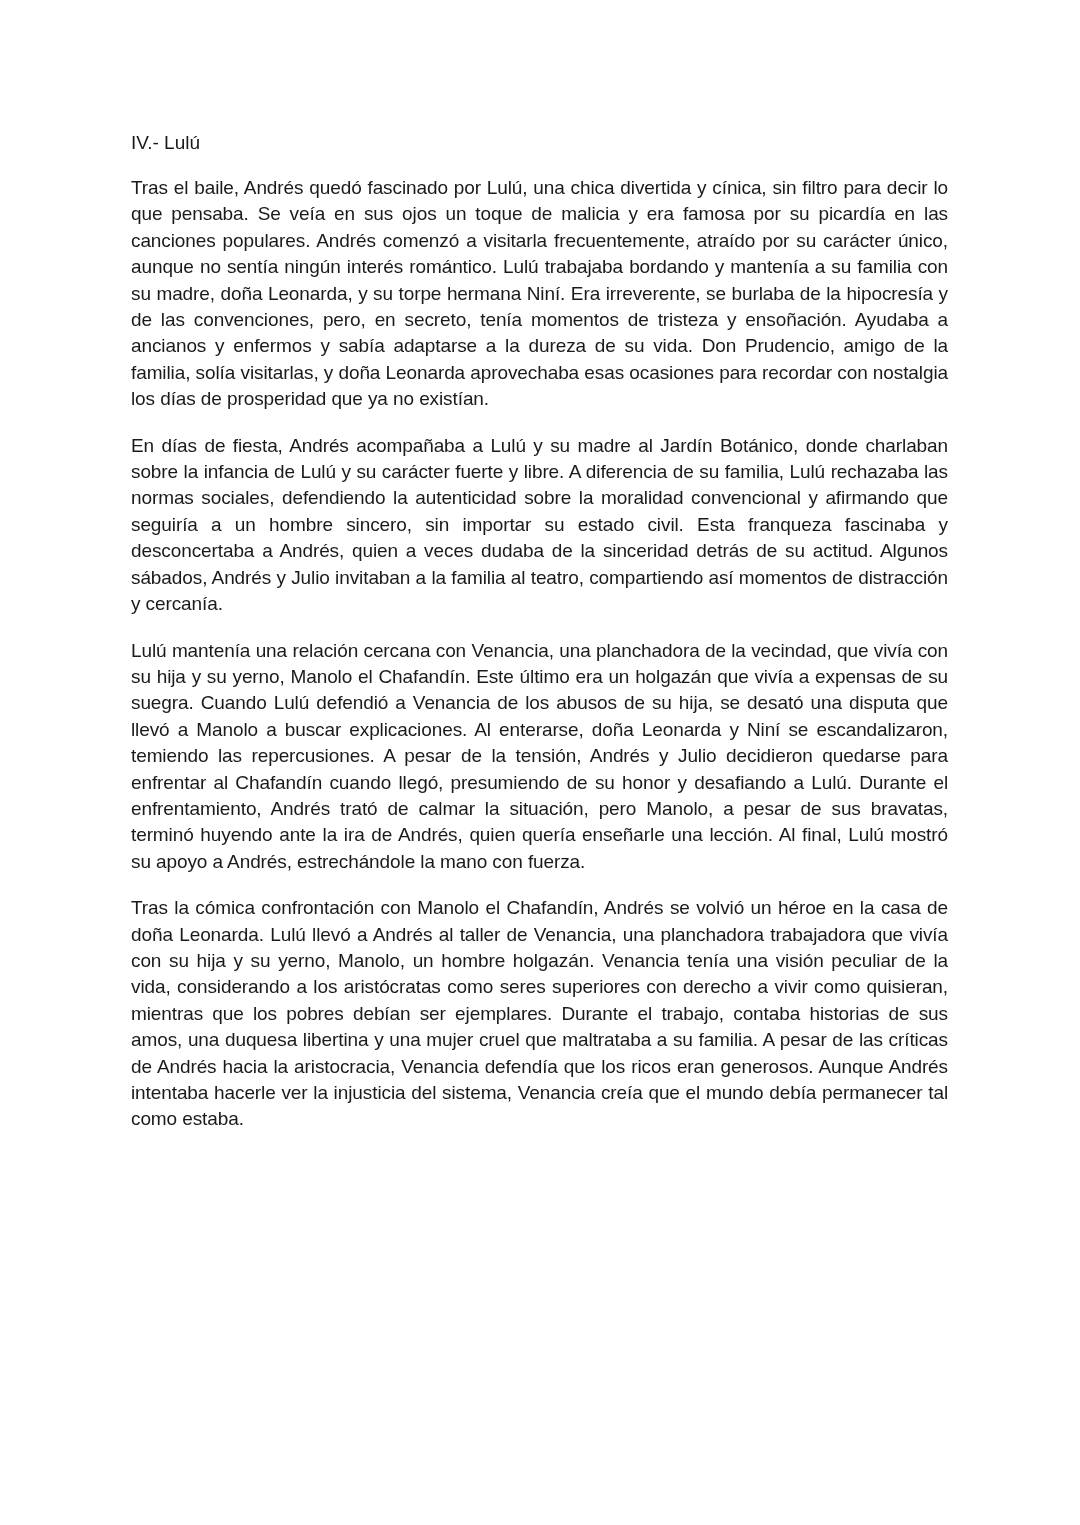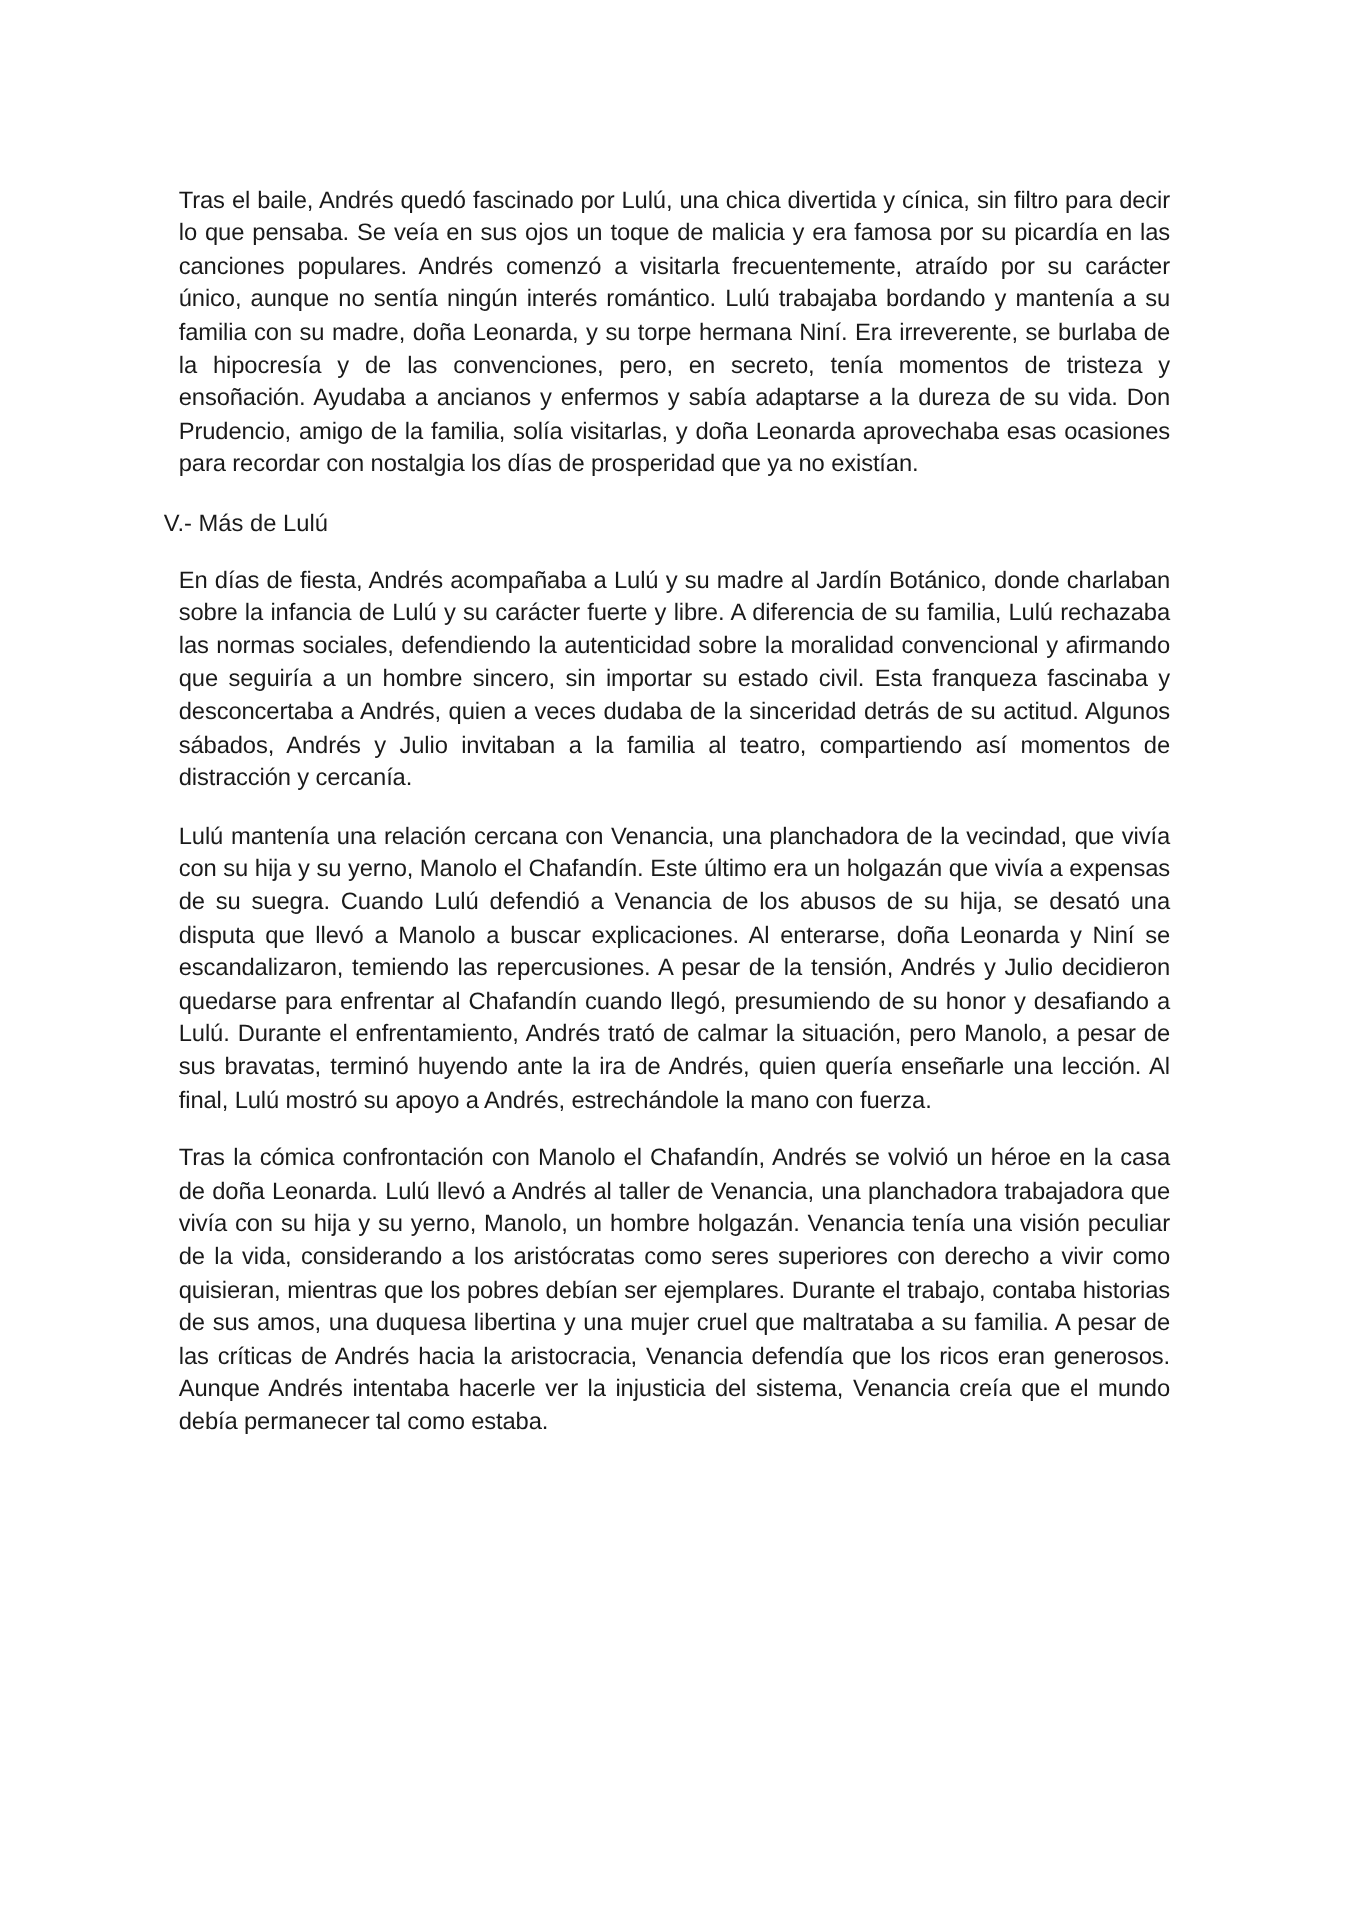--- a/index.html
+++ b/index.html
@@ -24,46 +24,46 @@
     .section-heading {
       font-size: 19px;
       line-height: 27px;
       margin: 0;
       font-weight: normal;
     }
     .section-body {
       font-size: 19px;
       line-height: 26.4px;
       text-align: justify;
-      margin: 12px;
+      margin: 0;
       letter-spacing: -0.1px;
     }
     .section {
       margin: 0;
     }
     #sec-0 .section-heading { margin-top: 0; }
     #sec-0 .section-body { margin-top: 19px; }
     #sec-1 { margin-top: 20px; }
     #sec-1 .section-body { margin-top: 19px; }
     #sec-2 { margin-top: 20px; }
     #sec-2 .section-body { margin-top: 19px; }
     #sec-3 { margin-top: 20px; }
     #sec-3 .section-body { margin-top: 19px; }
   </style>
 </head>
 <body>
 
 <div class="page">
 
   <section class="section" id="sec-0">
+    <h2 class="section-heading">IV.- Lulú</h2>
     <p class="section-body">Tras el baile, Andrés quedó fascinado por Lulú, una chica divertida y cínica, sin filtro para decir lo que pensaba. Se veía en sus ojos un toque de malicia y era famosa por su picardía en las canciones populares. Andrés comenzó a visitarla frecuentemente, atraído por su carácter único, aunque no sentía ningún interés romántico. Lulú trabajaba bordando y mantenía a su familia con su madre, doña Leonarda, y su torpe hermana Niní. Era irreverente, se burlaba de la hipocresía y de las convenciones, pero, en secreto, tenía momentos de tristeza y ensoñación. Ayudaba a ancianos y enfermos y sabía adaptarse a la dureza de su vida. Don Prudencio, amigo de la familia, solía visitarlas, y doña Leonarda aprovechaba esas ocasiones para recordar con nostalgia los días de prosperidad que ya no existían.</p>
   </section>
 
   <section class="section" id="sec-1">
-    <h2 class="section-heading">V.- Más de Lulú</h2>
     <p class="section-body">En días de fiesta, Andrés acompañaba a Lulú y su madre al Jardín Botánico, donde charlaban sobre la infancia de Lulú y su carácter fuerte y libre. A diferencia de su familia, Lulú rechazaba las normas sociales, defendiendo la autenticidad sobre la moralidad convencional y afirmando que seguiría a un hombre sincero, sin importar su estado civil. Esta franqueza fascinaba y desconcertaba a Andrés, quien a veces dudaba de la sinceridad detrás de su actitud. Algunos sábados, Andrés y Julio invitaban a la familia al teatro, compartiendo así momentos de distracción y cercanía.</p>
   </section>
 
   <section class="section" id="sec-2">
     <p class="section-body">Lulú mantenía una relación cercana con Venancia, una planchadora de la vecindad, que vivía con su hija y su yerno, Manolo el Chafandín. Este último era un holgazán que vivía a expensas de su suegra. Cuando Lulú defendió a Venancia de los abusos de su hija, se desató una disputa que llevó a Manolo a buscar explicaciones. Al enterarse, doña Leonarda y Niní se escandalizaron, temiendo las repercusiones. A pesar de la tensión, Andrés y Julio decidieron quedarse para enfrentar al Chafandín cuando llegó, presumiendo de su honor y desafiando a Lulú. Durante el enfrentamiento, Andrés trató de calmar la situación, pero Manolo, a pesar de sus bravatas, terminó huyendo ante la ira de Andrés, quien quería enseñarle una lección. Al final, Lulú mostró su apoyo a Andrés, estrechándole la mano con fuerza.</p>
   </section>
 
   <section class="section" id="sec-3">
     <p class="section-body">Tras la cómica confrontación con Manolo el Chafandín, Andrés se volvió un héroe en la casa de doña Leonarda. Lulú llevó a Andrés al taller de Venancia, una planchadora trabajadora que vivía con su hija y su yerno, Manolo, un hombre holgazán. Venancia tenía una visión peculiar de la vida, considerando a los aristócratas como seres superiores con derecho a vivir como quisieran, mientras que los pobres debían ser ejemplares. Durante el trabajo, contaba historias de sus amos, una duquesa libertina y una mujer cruel que maltrataba a su familia. A pesar de las críticas de Andrés hacia la aristocracia, Venancia defendía que los ricos eran generosos. Aunque Andrés intentaba hacerle ver la injusticia del sistema, Venancia creía que el mundo debía permanecer tal como estaba.</p>
   </section>

